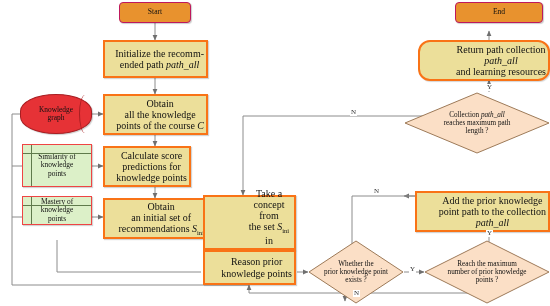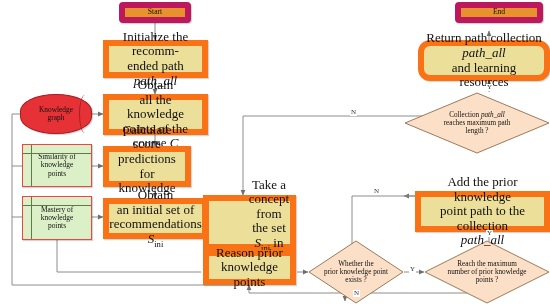--- a/index.html
+++ b/index.html
@@ -5,24 +5,24 @@
   html,body{margin:0;padding:0;background:#ffffff;}
   body{font-family:"Liberation Serif",serif;}
   #canvas{position:relative;width:550px;height:306px;background:#fff;overflow:hidden;}
   svg.wires{position:absolute;left:0;top:0;width:550px;height:306px;pointer-events:none;}
 
   .node{position:absolute;box-sizing:border-box;display:flex;align-items:center;
         justify-content:center;text-align:center;line-height:1.12;}
   .node .txt{display:block;padding:0 2px;}
 
   
-  .proc{background:#ecdf9a;border:6px solid #f97316;font-size:13px;color:#111;
-        box-shadow:1px 1px 1px rgba(0,0,0,.17);}
-  
-  .term{background:#e8922e;border:6px solid #be185d;border-radius:4px;font-size:7.6px;color:#111;
+  .proc{background:#ecdf9a;border:2px solid #f97316;font-size:10px;color:#111;
+        box-shadow:1px 1px 1px rgba(0,0,0,.17);justify-content:flex-end;}
+  
+  .term{background:#e8922e;border:1px solid #be185d;border-radius:4px;font-size:7.6px;color:#111;
         box-shadow:1px 1px 1px rgba(0,0,0,.2);}
   
   .cyl{background:#e63236;border:1px solid #a81e22;border-radius:42px/50%;font-size:7.4px;color:#111;
        box-shadow:1px 1px 1px rgba(0,0,0,.2);}
   .cyl::after{content:"";position:absolute;right:0;top:0;width:12px;height:100%;
        border-left:1px solid #a81e22;border-radius:50%;box-sizing:border-box;}
   
   .pre{background:#dcf0c8;border:1px solid #ef4444;font-size:7.4px;color:#111;
        box-shadow:1px 1px 1px rgba(0,0,0,.17);}
   .pre::before{content:"";position:absolute;left:8px;top:0;bottom:0;border-left:1px solid #5f7a4b;}
@@ -137,21 +137,21 @@
       Similarity of<br>knowledge<br>points
     </span>
   </div>
 
   <div class="node proc" style="left:103px;top:146px;width:88px;height:41px;">
     <span class="txt">
       Calculate score<br>predictions for<br>knowledge points
     </span>
   </div>
 
-  <div class="node pre" style="left:22px;top:196px;width:70px;height:44px;position:absolute;">
+  <div class="node pre" style="left:22px;top:196px;width:70px;height:29px;position:absolute;">
     <span class="txt">
       Mastery of<br>knowledge<br>points
     </span>
   </div>
 
   <div class="node proc" style="left:103px;top:198px;width:105px;height:41px;">
     <span class="txt">
       Obtain<br>an initial set of<br>recommendations <i>S</i><sub>ini</sub>
     </span>
   </div>

